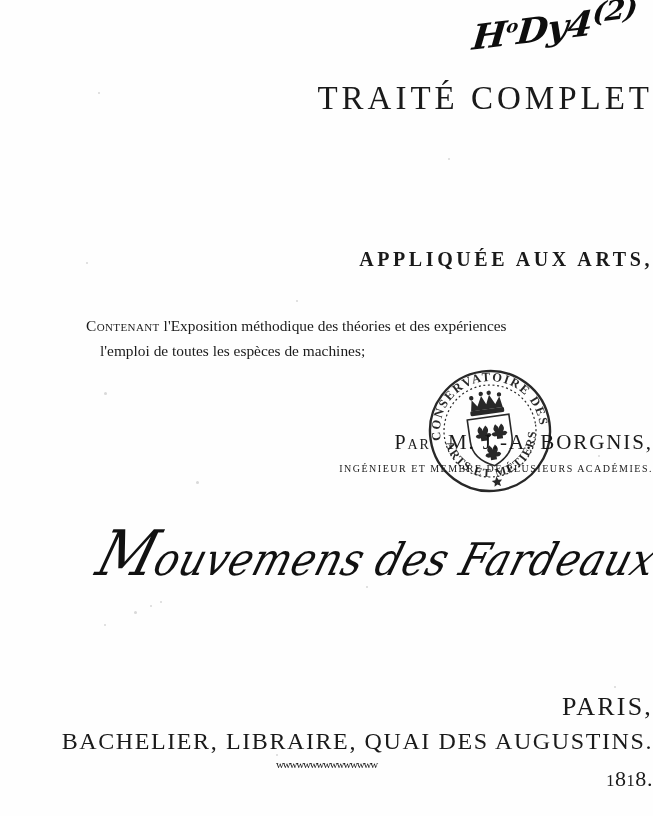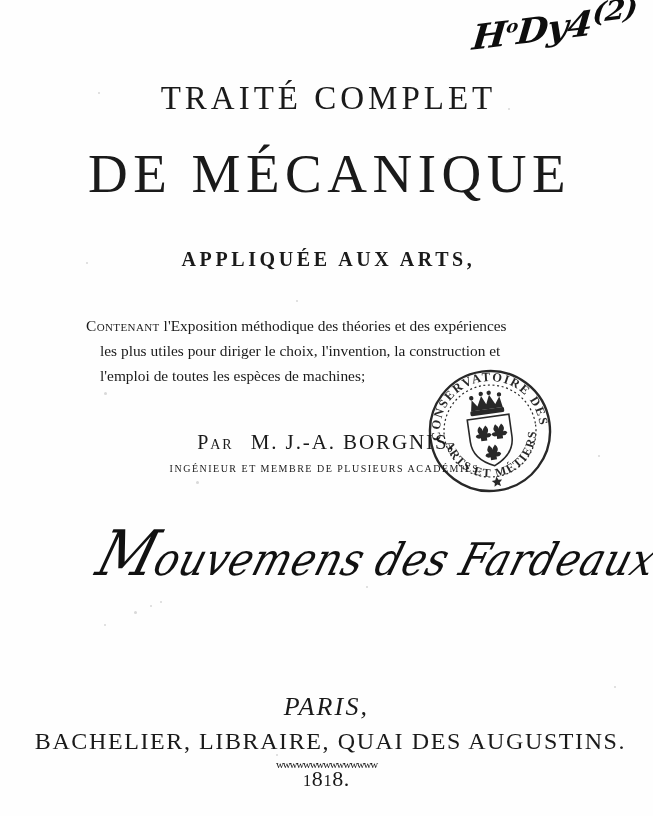--- a/index.html
+++ b/index.html
@@ -48,21 +48,21 @@
   .shelfmark .sup {
     font-size: 17px;
     vertical-align: super;
   }
   .shelfmark .paren {
     font-size: 27px;
     vertical-align: super;
   }
 
   
-  .center { text-align: center; }
+  .center { text-align: right; }
 
   .title-1 {
     position: absolute;
     top: 80px; left: 0; right: 0;
     font-size: 33px;
     letter-spacing: 4.0px;
     text-indent: 4px;
     font-weight: 400;
     white-space: nowrap;
   }
@@ -147,21 +147,20 @@
     line-height: 0;
   }
 
   
   .imprint-city {
     position: absolute;
     top: 692px; left: 0; right: 0;
     font-size: 26px;
     letter-spacing: 2.2px;
     white-space: nowrap;
-    font-style: italic;
   }
   .imprint-pub {
     position: absolute;
     top: 728px; left: 8px; right: 0;
     font-size: 24px;
     letter-spacing: 1.6px;
     white-space: nowrap;
   }
   .rule {
     position: absolute;
@@ -216,26 +215,24 @@
   <div class="speck" style="left:104px; top:624px; width:2px; height:2px;"></div>
   <div class="speck" style="left:276px; top:754px; width:2px; height:2px;"></div>
   <div class="speck" style="left:614px; top:686px; width:2px; height:2px;"></div>
   <div class="speck" style="left:366px; top:586px; width:2px; height:2px;"></div>
 
   <div class="shelfmark">
     <span>H</span><span class="sup">o</span><span>Dy4</span><span class="paren">(2)</span>
   </div>
 
   <div class="title-1 center">TRAITÉ COMPLET</div>
-  <div class="title-2 center">DE MÉCANIQUE</div>
   <div class="title-3 center">APPLIQUÉE AUX ARTS,</div>
 
   <div class="blurb">
     <span class="ln ln1"><span class="smallcaps">Contenant</span> <span>l'Exposition  méthodique  des  théories  et  des  expériences</span></span>
-    <span class="ln ln2">les plus utiles pour diriger le choix, l'invention, la construction et</span>
     <span class="ln ln3">l'emploi de toutes les espèces de machines;</span>
   </div>
 
   <div class="author center">
     <span class="par">Par</span> <span class="nm">M. J.-A. BORGNIS,</span>
   </div>
   <div class="author-sub center">INGÉNIEUR ET MEMBRE DE PLUSIEURS ACADÉMIES.</div>
 
   <div class="stamp">
     <svg viewBox="0 0 132 132" xmlns="http://www.w3.org/2000/svg">

